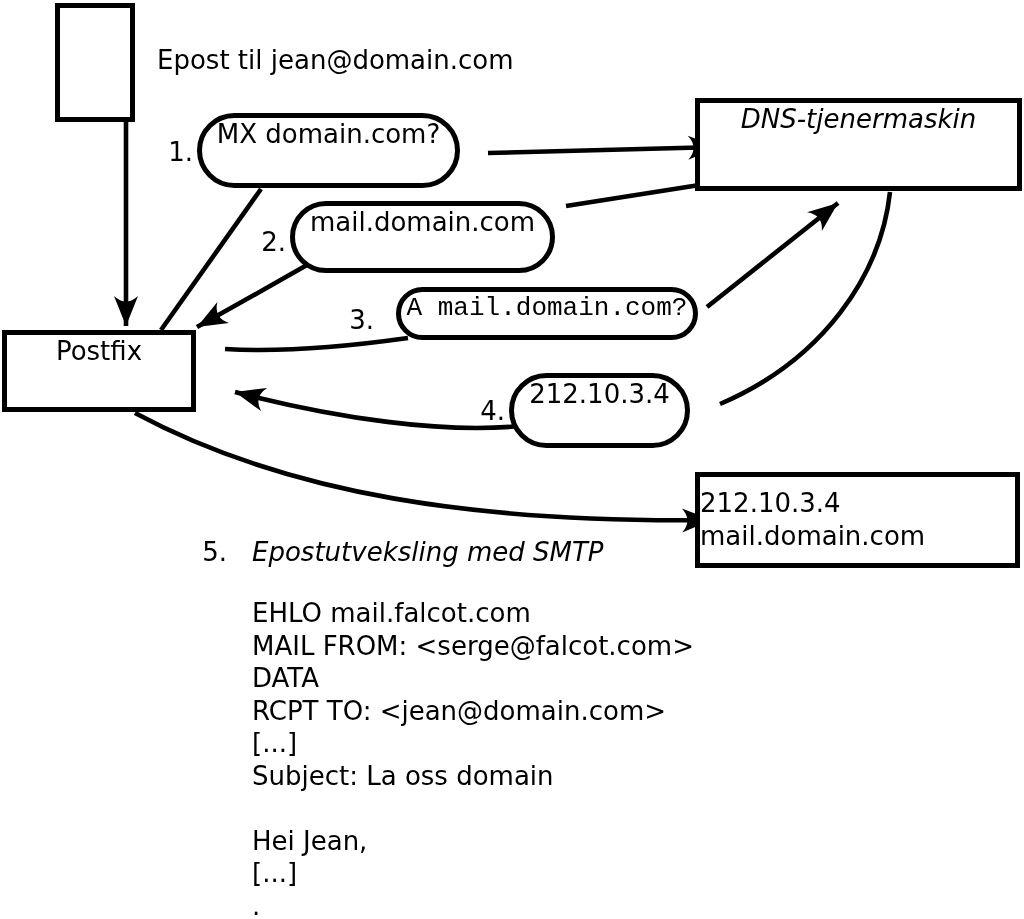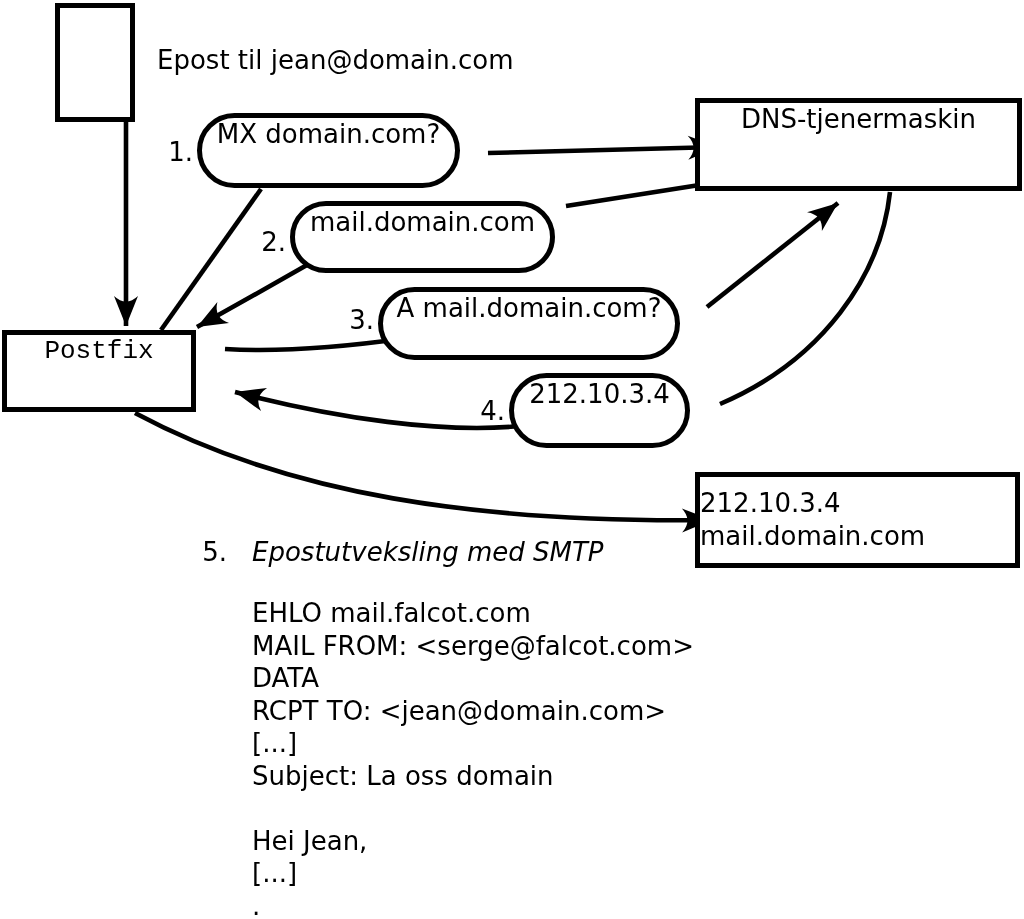--- a/index.html
+++ b/index.html
@@ -33,27 +33,27 @@
     justify-content: center;
     text-align: center;
     font-size: 26px;
     line-height: 33px;
     color: #000000;
   }
   .pill {
     border-radius: 40px;
   }
   #envelope-box   { left: 55px;  top: 3px;   width: 80px;  height: 119px; }
-  #postfix-box    { left: 2px;   top: 330px; width: 194px; height: 82px; font-family: Liberation Mono, monospace; }
-  #dns-box        { left: 695px; top: 98px;  width: 327px; height: 93px; }
+  #postfix-box    { left: 2px;   top: 330px; width: 194px; height: 82px; }
+  #dns-box        { left: 695px; top: 98px;  width: 327px; height: 93px; font-style: italic; }
   #smtp-dest-box  { left: 695px; top: 472px; width: 325px; height: 96px; flex-direction: column; }
 
   #oval-1 { left: 197px; top: 113px; width: 263px; height: 75px; }
   #oval-2 { left: 290px; top: 201px; width: 265px; height: 72px; }
-  #oval-3 { left: 378px; top: 287px; width: 302px; height: 73px; }
+  #oval-3 { left: 396px; top: 287px; width: 302px; height: 53px; font-family: Liberation Mono, monospace; }
   #oval-4 { left: 509px; top: 373px; width: 181px; height: 75px; }
 
   .stepnum {
     position: absolute;
     width: 48px;
     text-align: right;
     font-size: 26px;
     line-height: 33px;
     color: #000000;
   }

